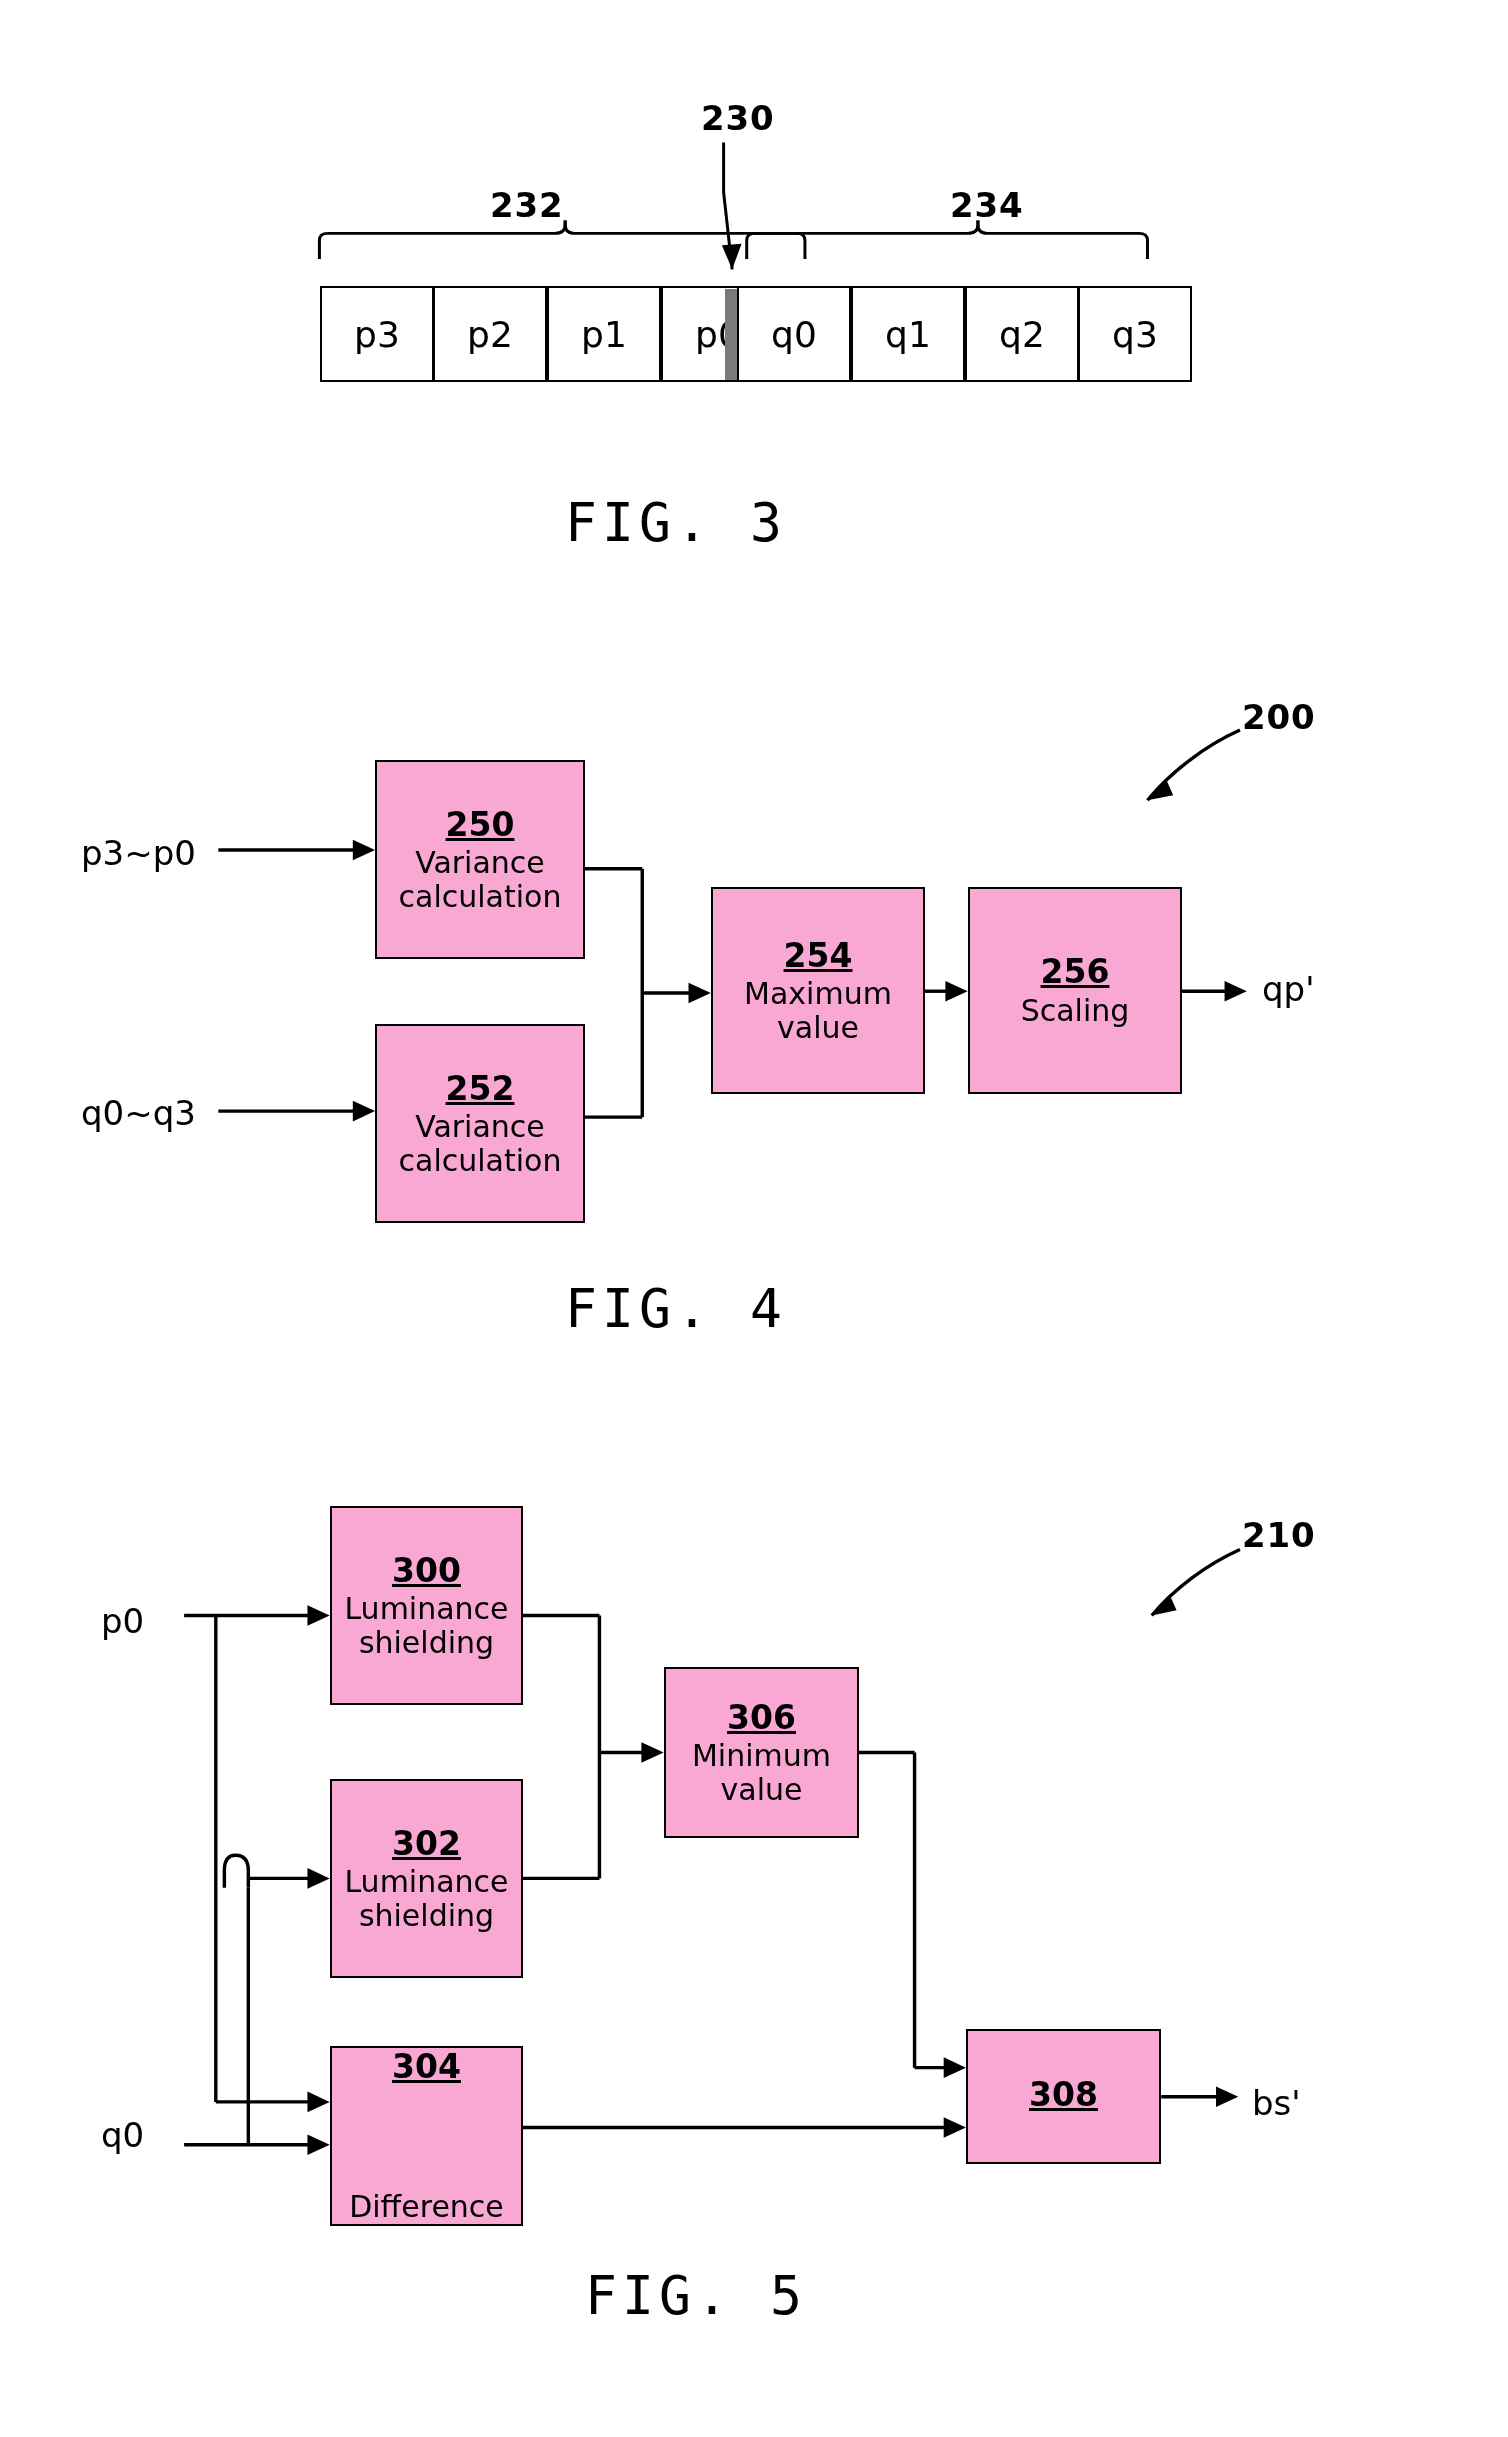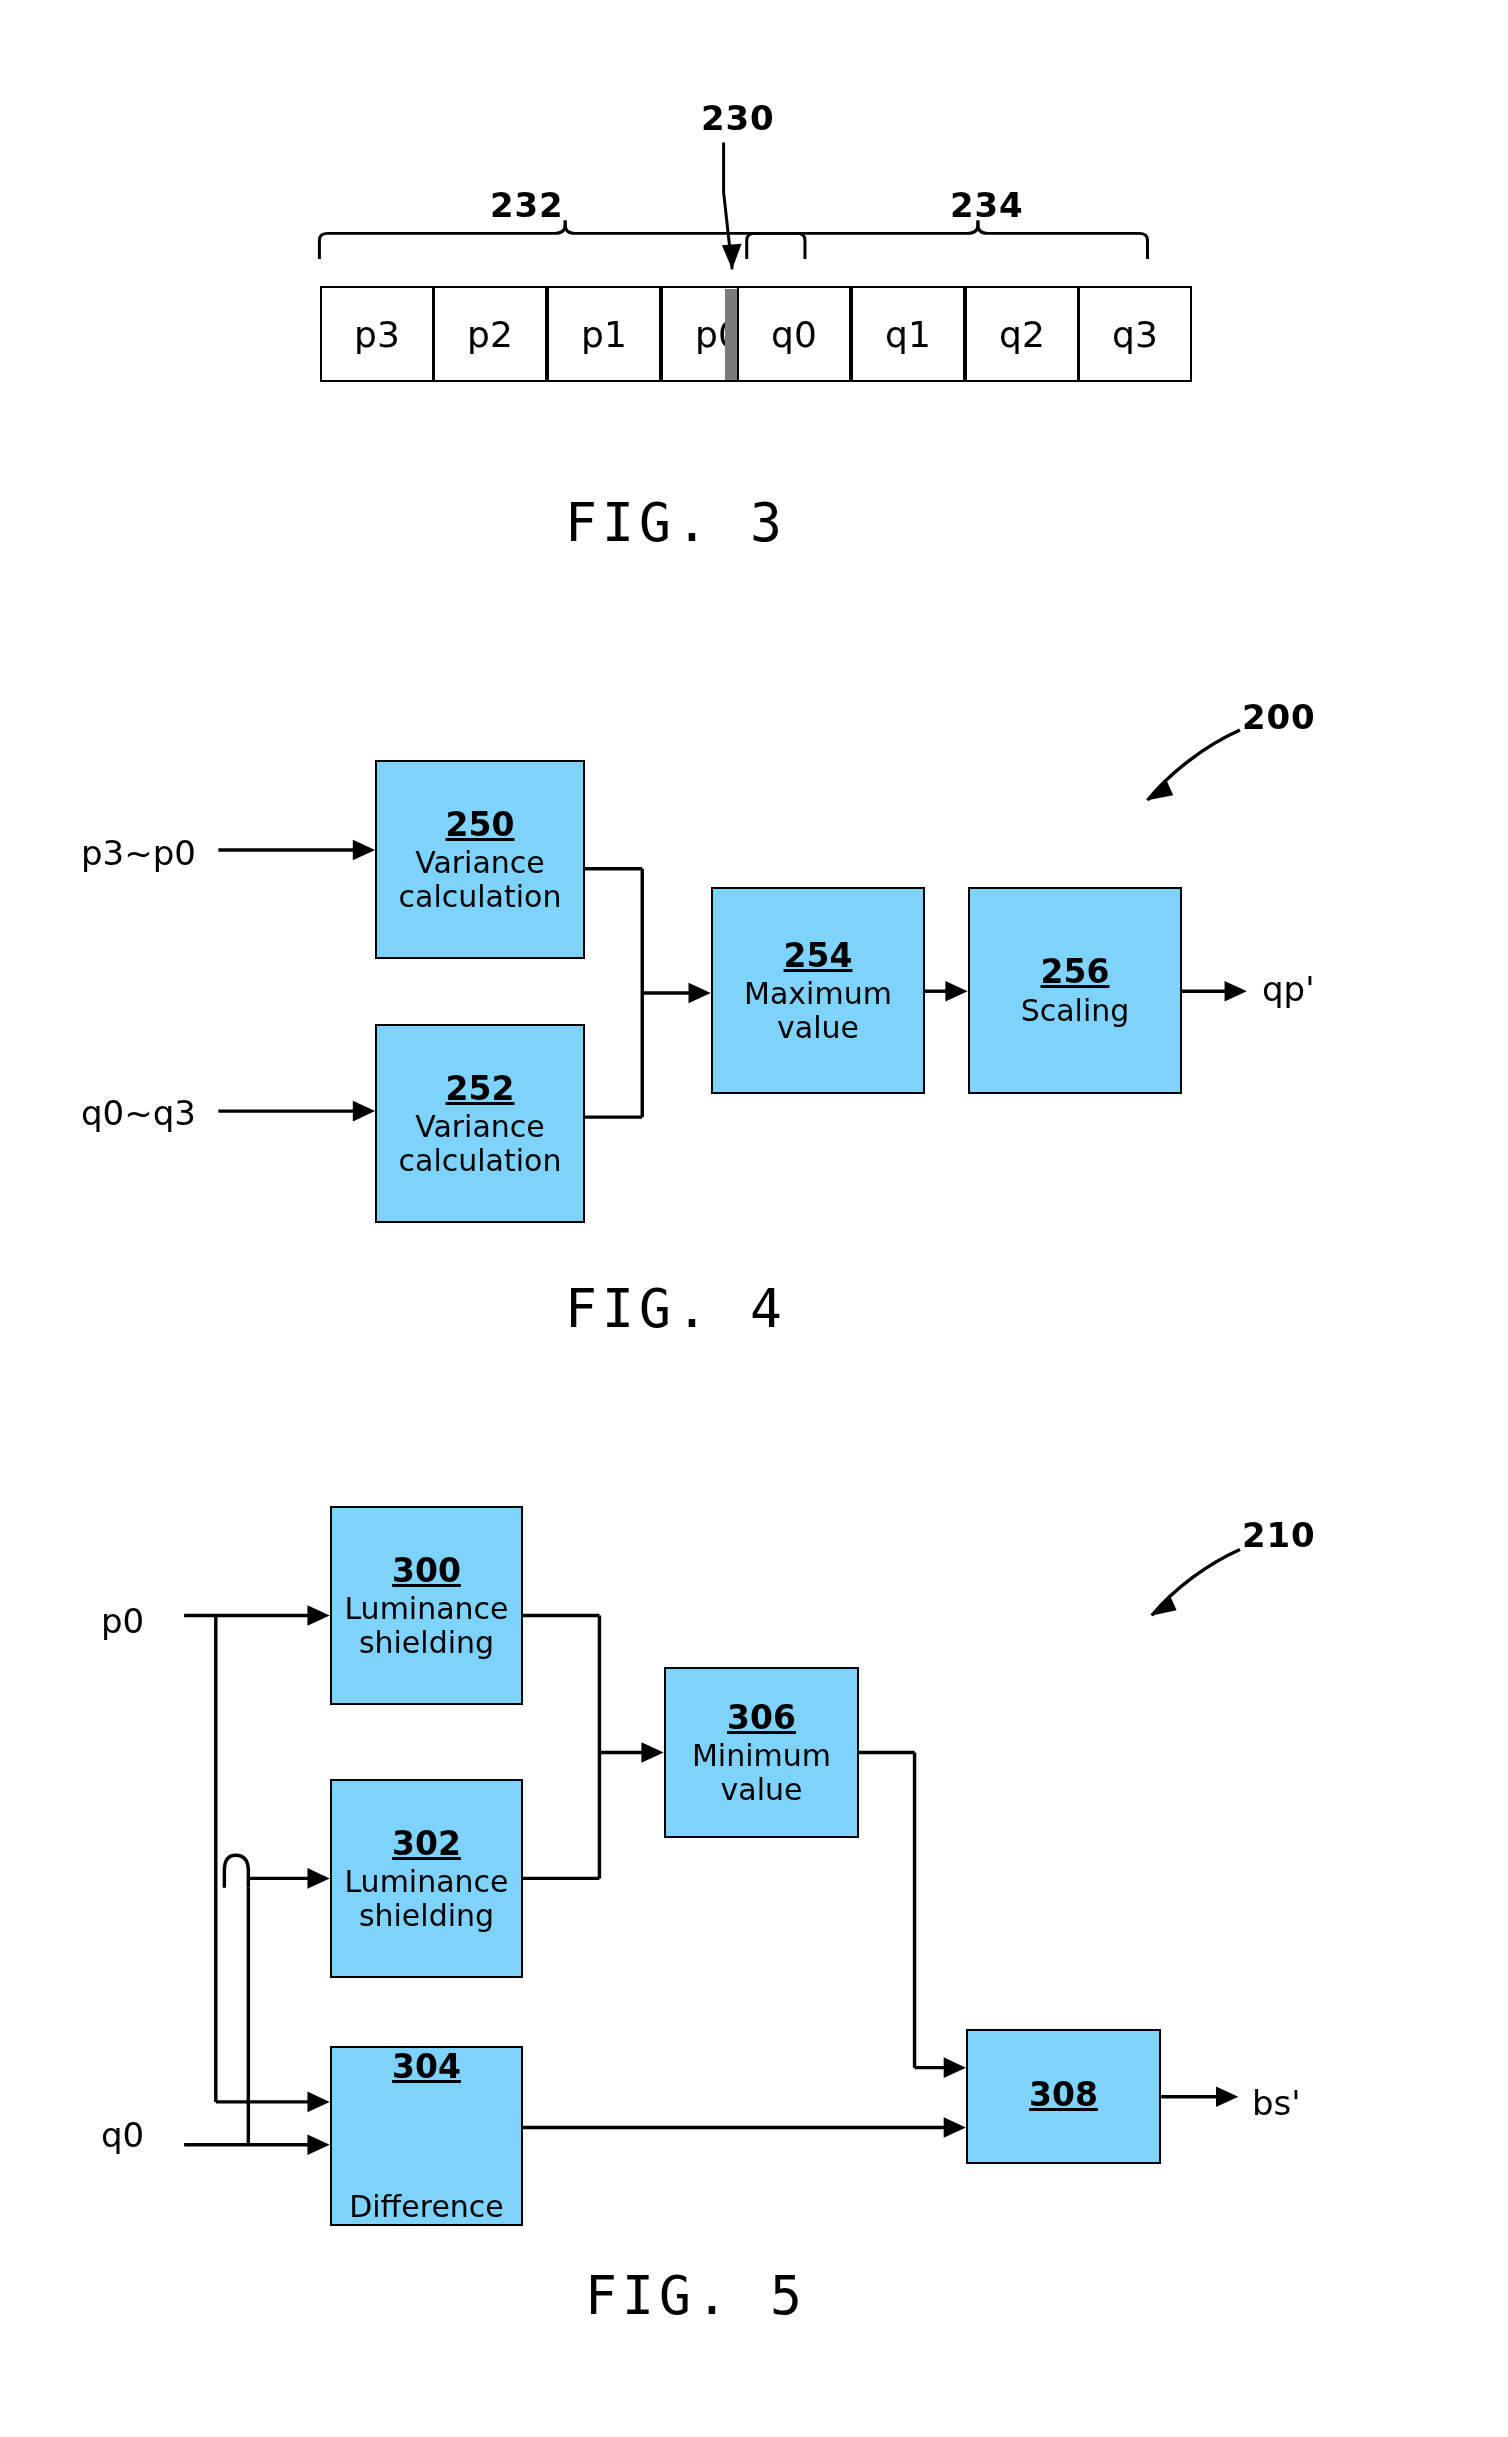--- a/index.html
+++ b/index.html
@@ -37,21 +37,21 @@
     letter-spacing: 5.1px;
     font-family: "DejaVu Sans Mono", monospace;
     font-weight: 400;
   }
   .io-label {
     font-size: 34px;
   }
   .blk {
     position: absolute;
     border: 2.6px solid #000;
-    background: #7dd3fc;
+    background: #f9a8d4;
     box-sizing: border-box;
     display: flex;
     flex-direction: column;
     align-items: center;
     justify-content: center;
     text-align: center;
   }
   .blk .num {
     font-size: 33px;
     font-weight: 700;

